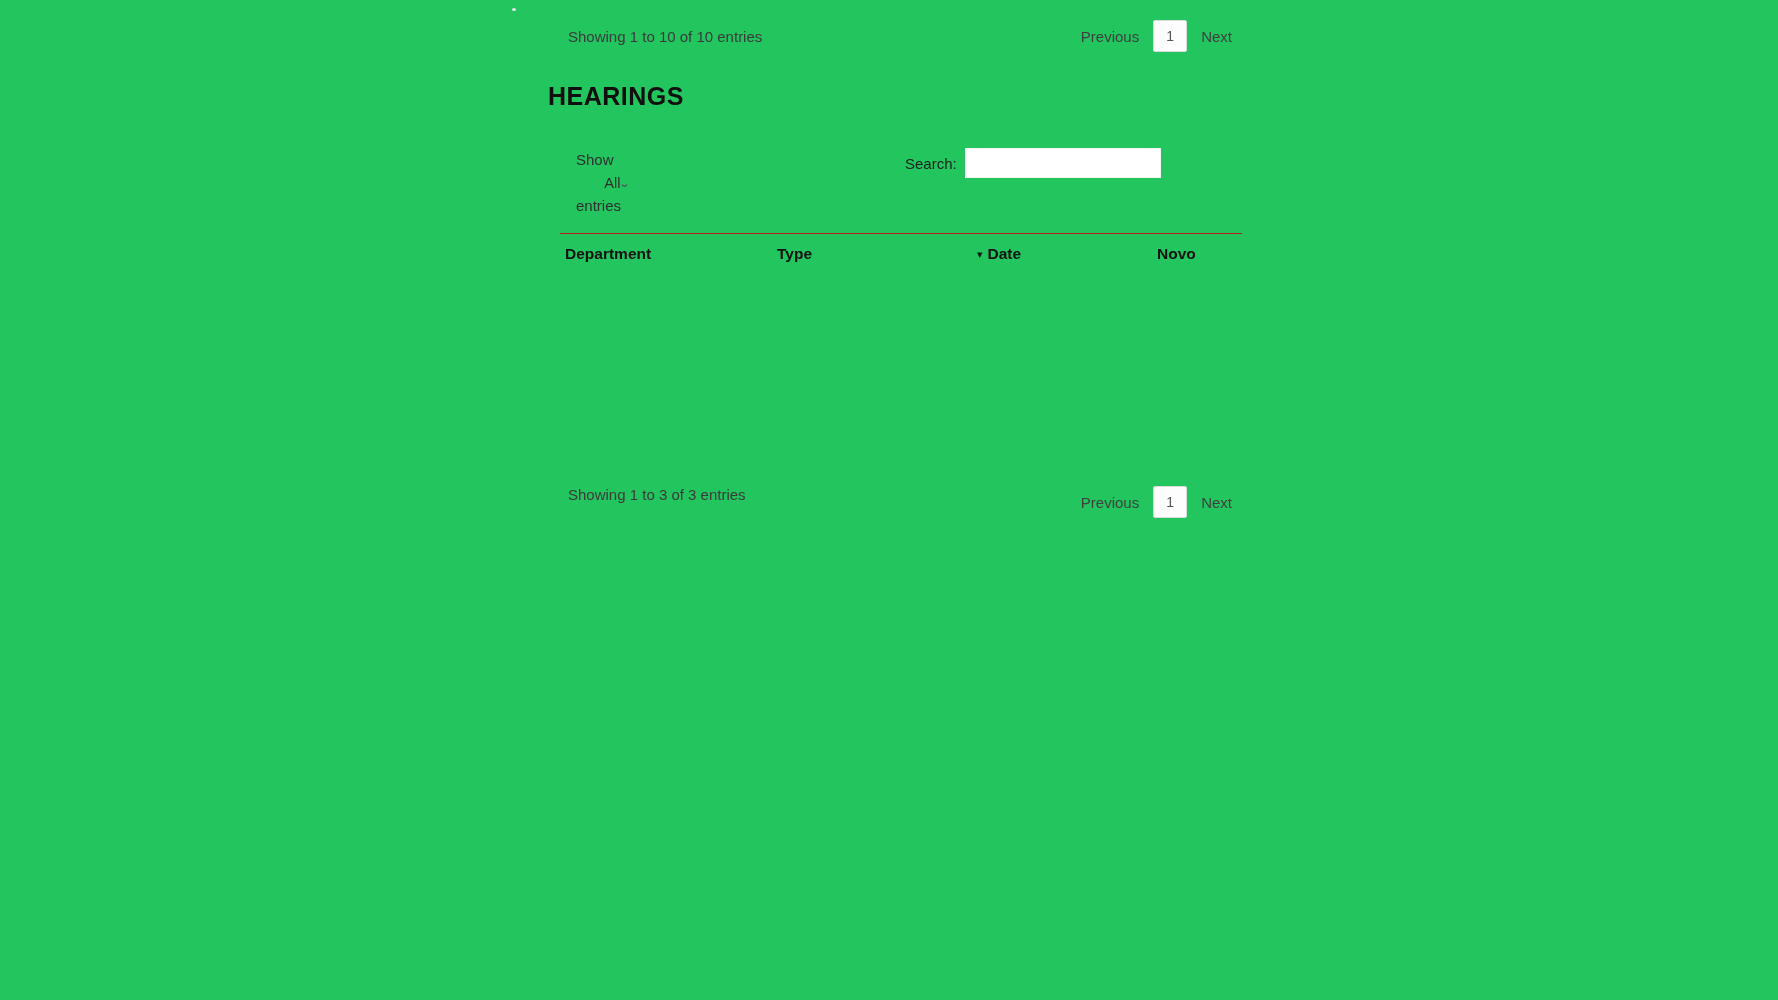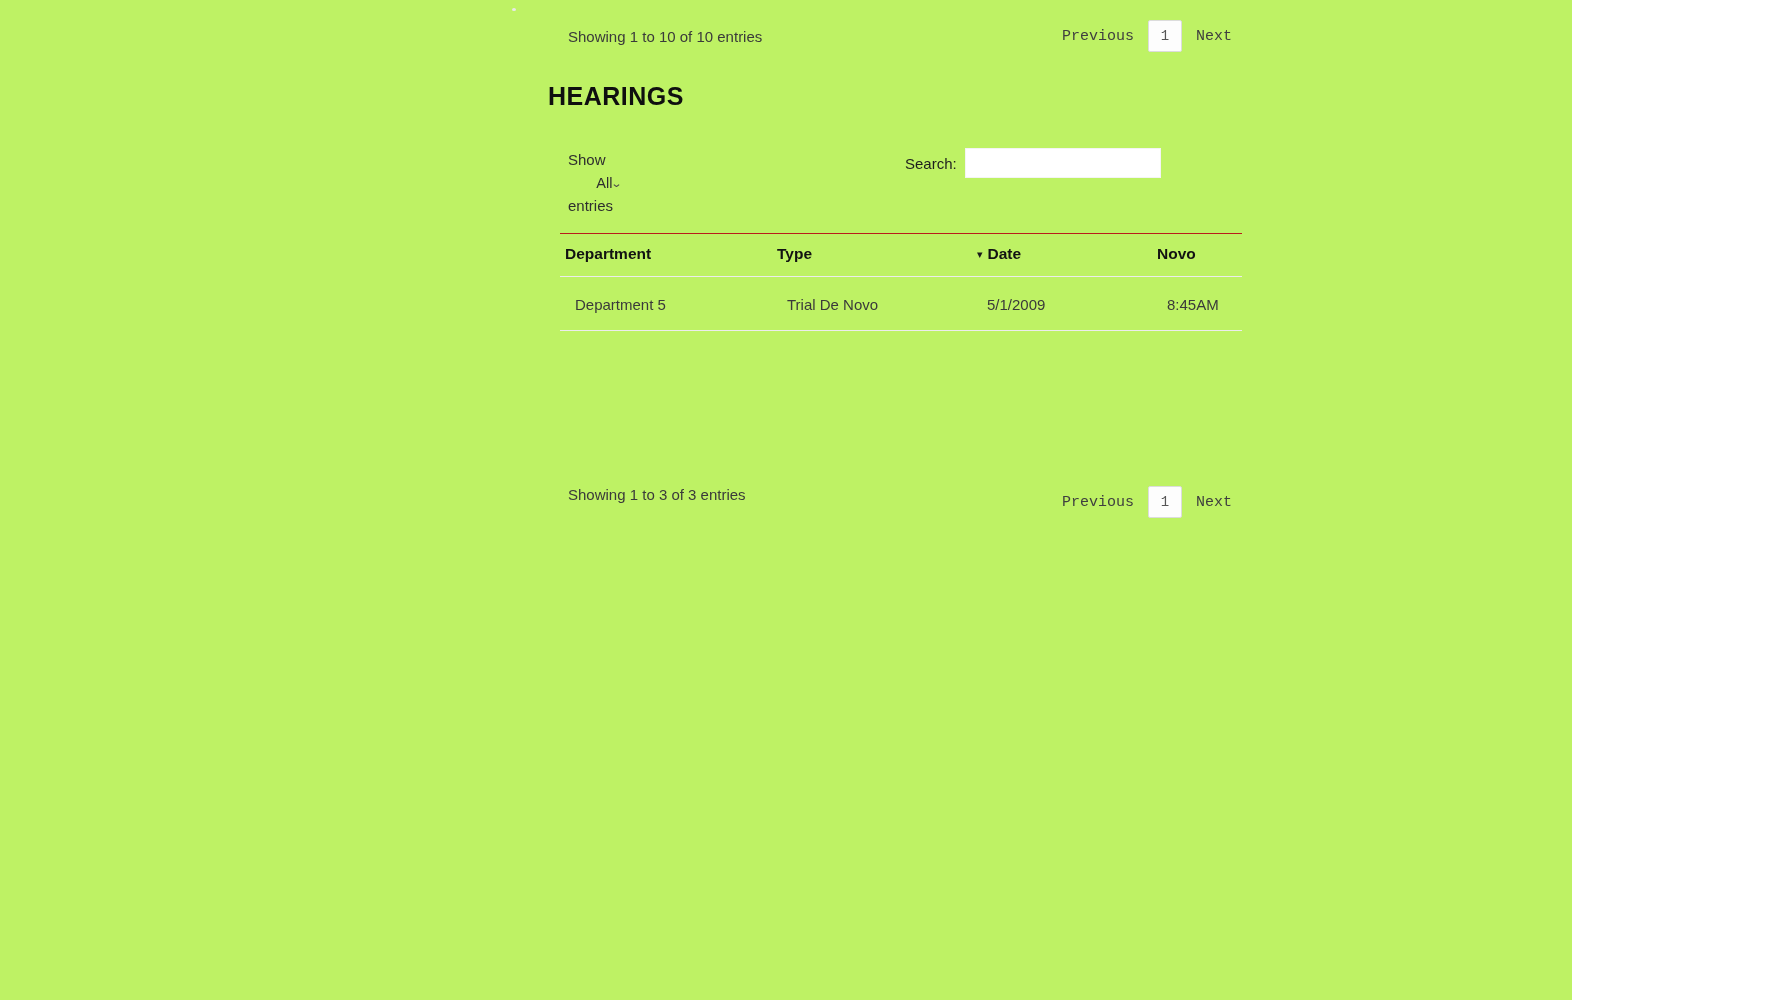--- a/index.html
+++ b/index.html
@@ -3,44 +3,43 @@
 <meta charset="utf-8">
 <style>
   html, body {
     margin: 0;
     padding: 0;
     background: #ffffff;
     font-family: "Liberation Sans", "DejaVu Sans", sans-serif;
   }
   #screen {
     position: relative;
-    width: 1572px;
+    width: 1778px;
     height: 1000px;
-    background: #bef264;
+    background: #22c55e;
     overflow: hidden;
     color: #2e2e2e;
   }
   
   .top-row {
     position: absolute;
     left: 568px;
     top: 20px;
     width: 672px;
     display: flex;
     justify-content: space-between;
     align-items: center;
   }
   .table-info {
     font-size: 15px;
     color: #3a3a3a;
   }
   .pagination {
     display: flex;
     align-items: center;
-    font-family: Liberation Mono, monospace;
   }
   .page-btn {
     font-size: 15px;
     color: #3f3f3f;
     background: transparent;
     border: none;
     padding: 6px 8px;
     cursor: pointer;
     font-family: inherit;
   }
@@ -71,21 +70,21 @@
   }
   
   .controls-row {
     position: absolute;
     left: 568px;
     top: 148px;
     width: 672px;
   }
   .length-block {
     position: absolute;
-    left: 0;
+    left: 8px;
     top: 0;
     width: 110px;
     font-size: 15px;
     color: #2e2e2e;
     line-height: 23px;
   }
   .length-select {
     display: inline-flex;
     align-items: center;
     justify-content: center;
@@ -244,26 +243,20 @@
         </th>
         <th>
           <span class="sort-icon">▾</span><span>Date</span>
         </th>
         <th>
           <span>Novo</span>
         </th>
       </tr>
     </thead>
     <tbody>
-      <tr>
-        <td>Department 5</td>
-        <td>Trial De Novo</td>
-        <td>5/1/2009</td>
-        <td>8:45AM</td>
-      </tr>
     </tbody>
   </table>
 
   <div class="bottom-row">
     <div class="table-info">Showing 1 to 3 of 3 entries</div>
     <div class="pagination">
       <button class="page-btn">Previous</button>
       <div class="page-num">1</div>
       <button class="page-btn">Next</button>
     </div>

